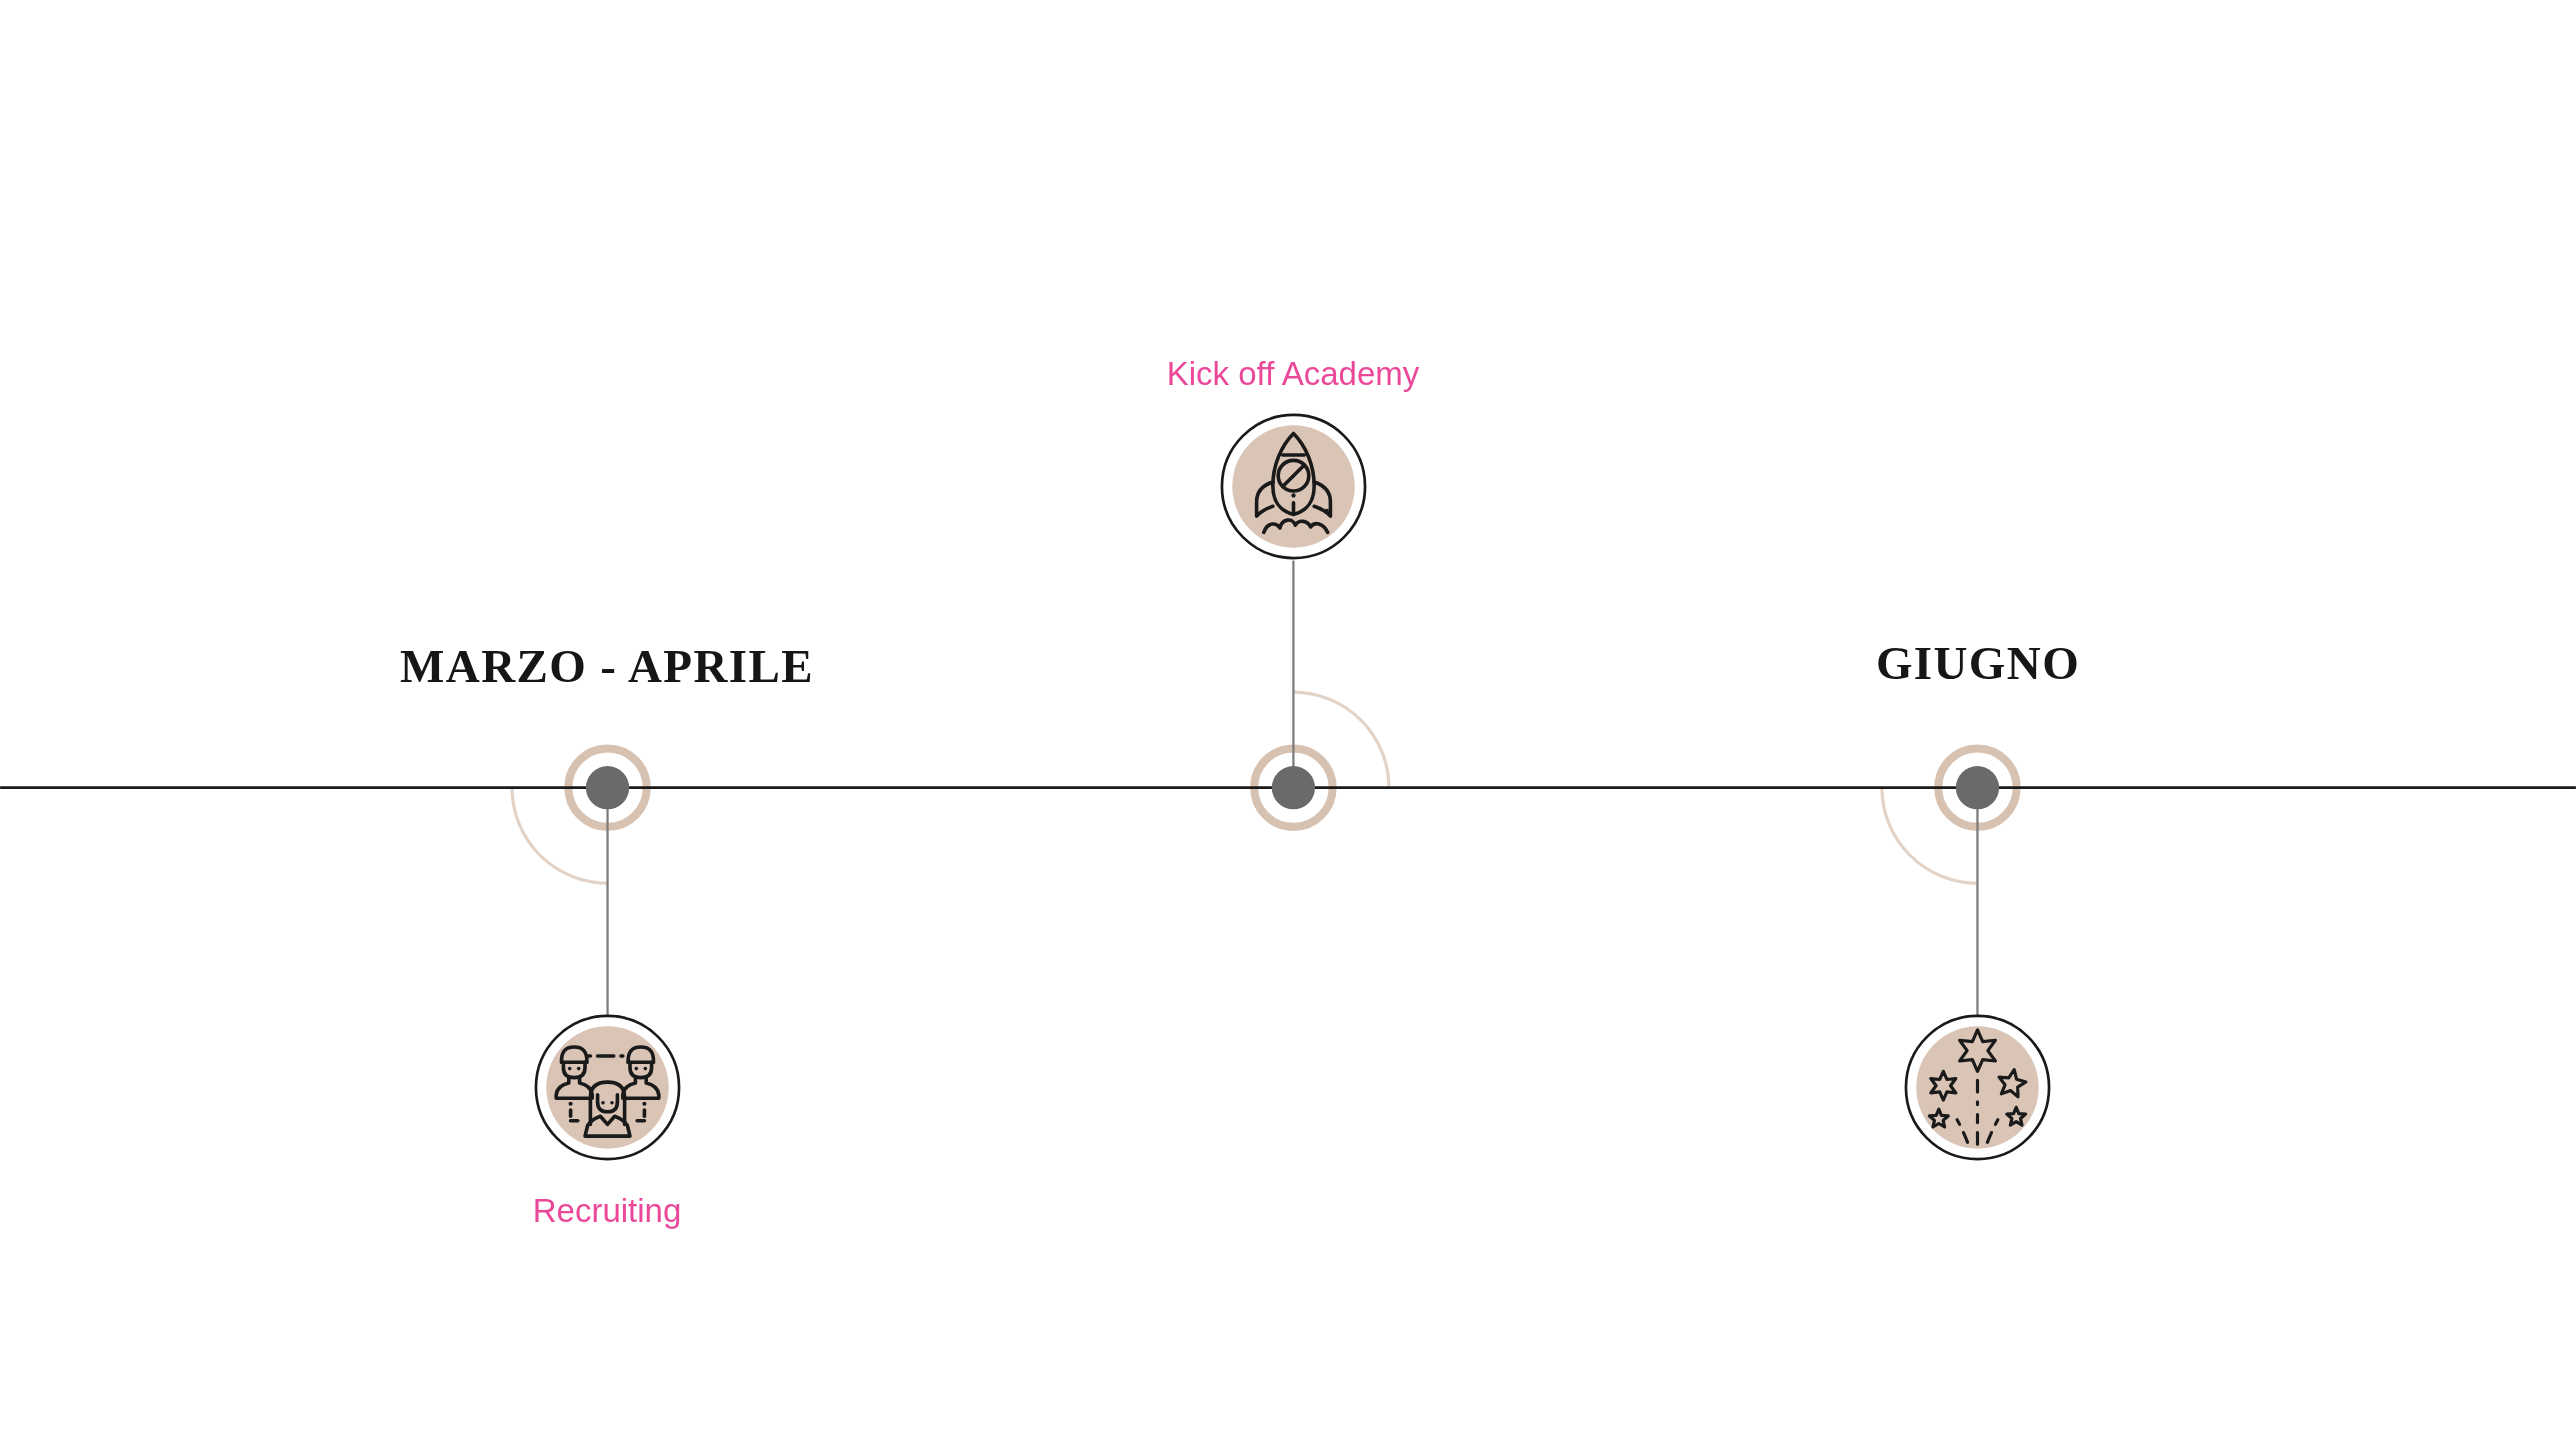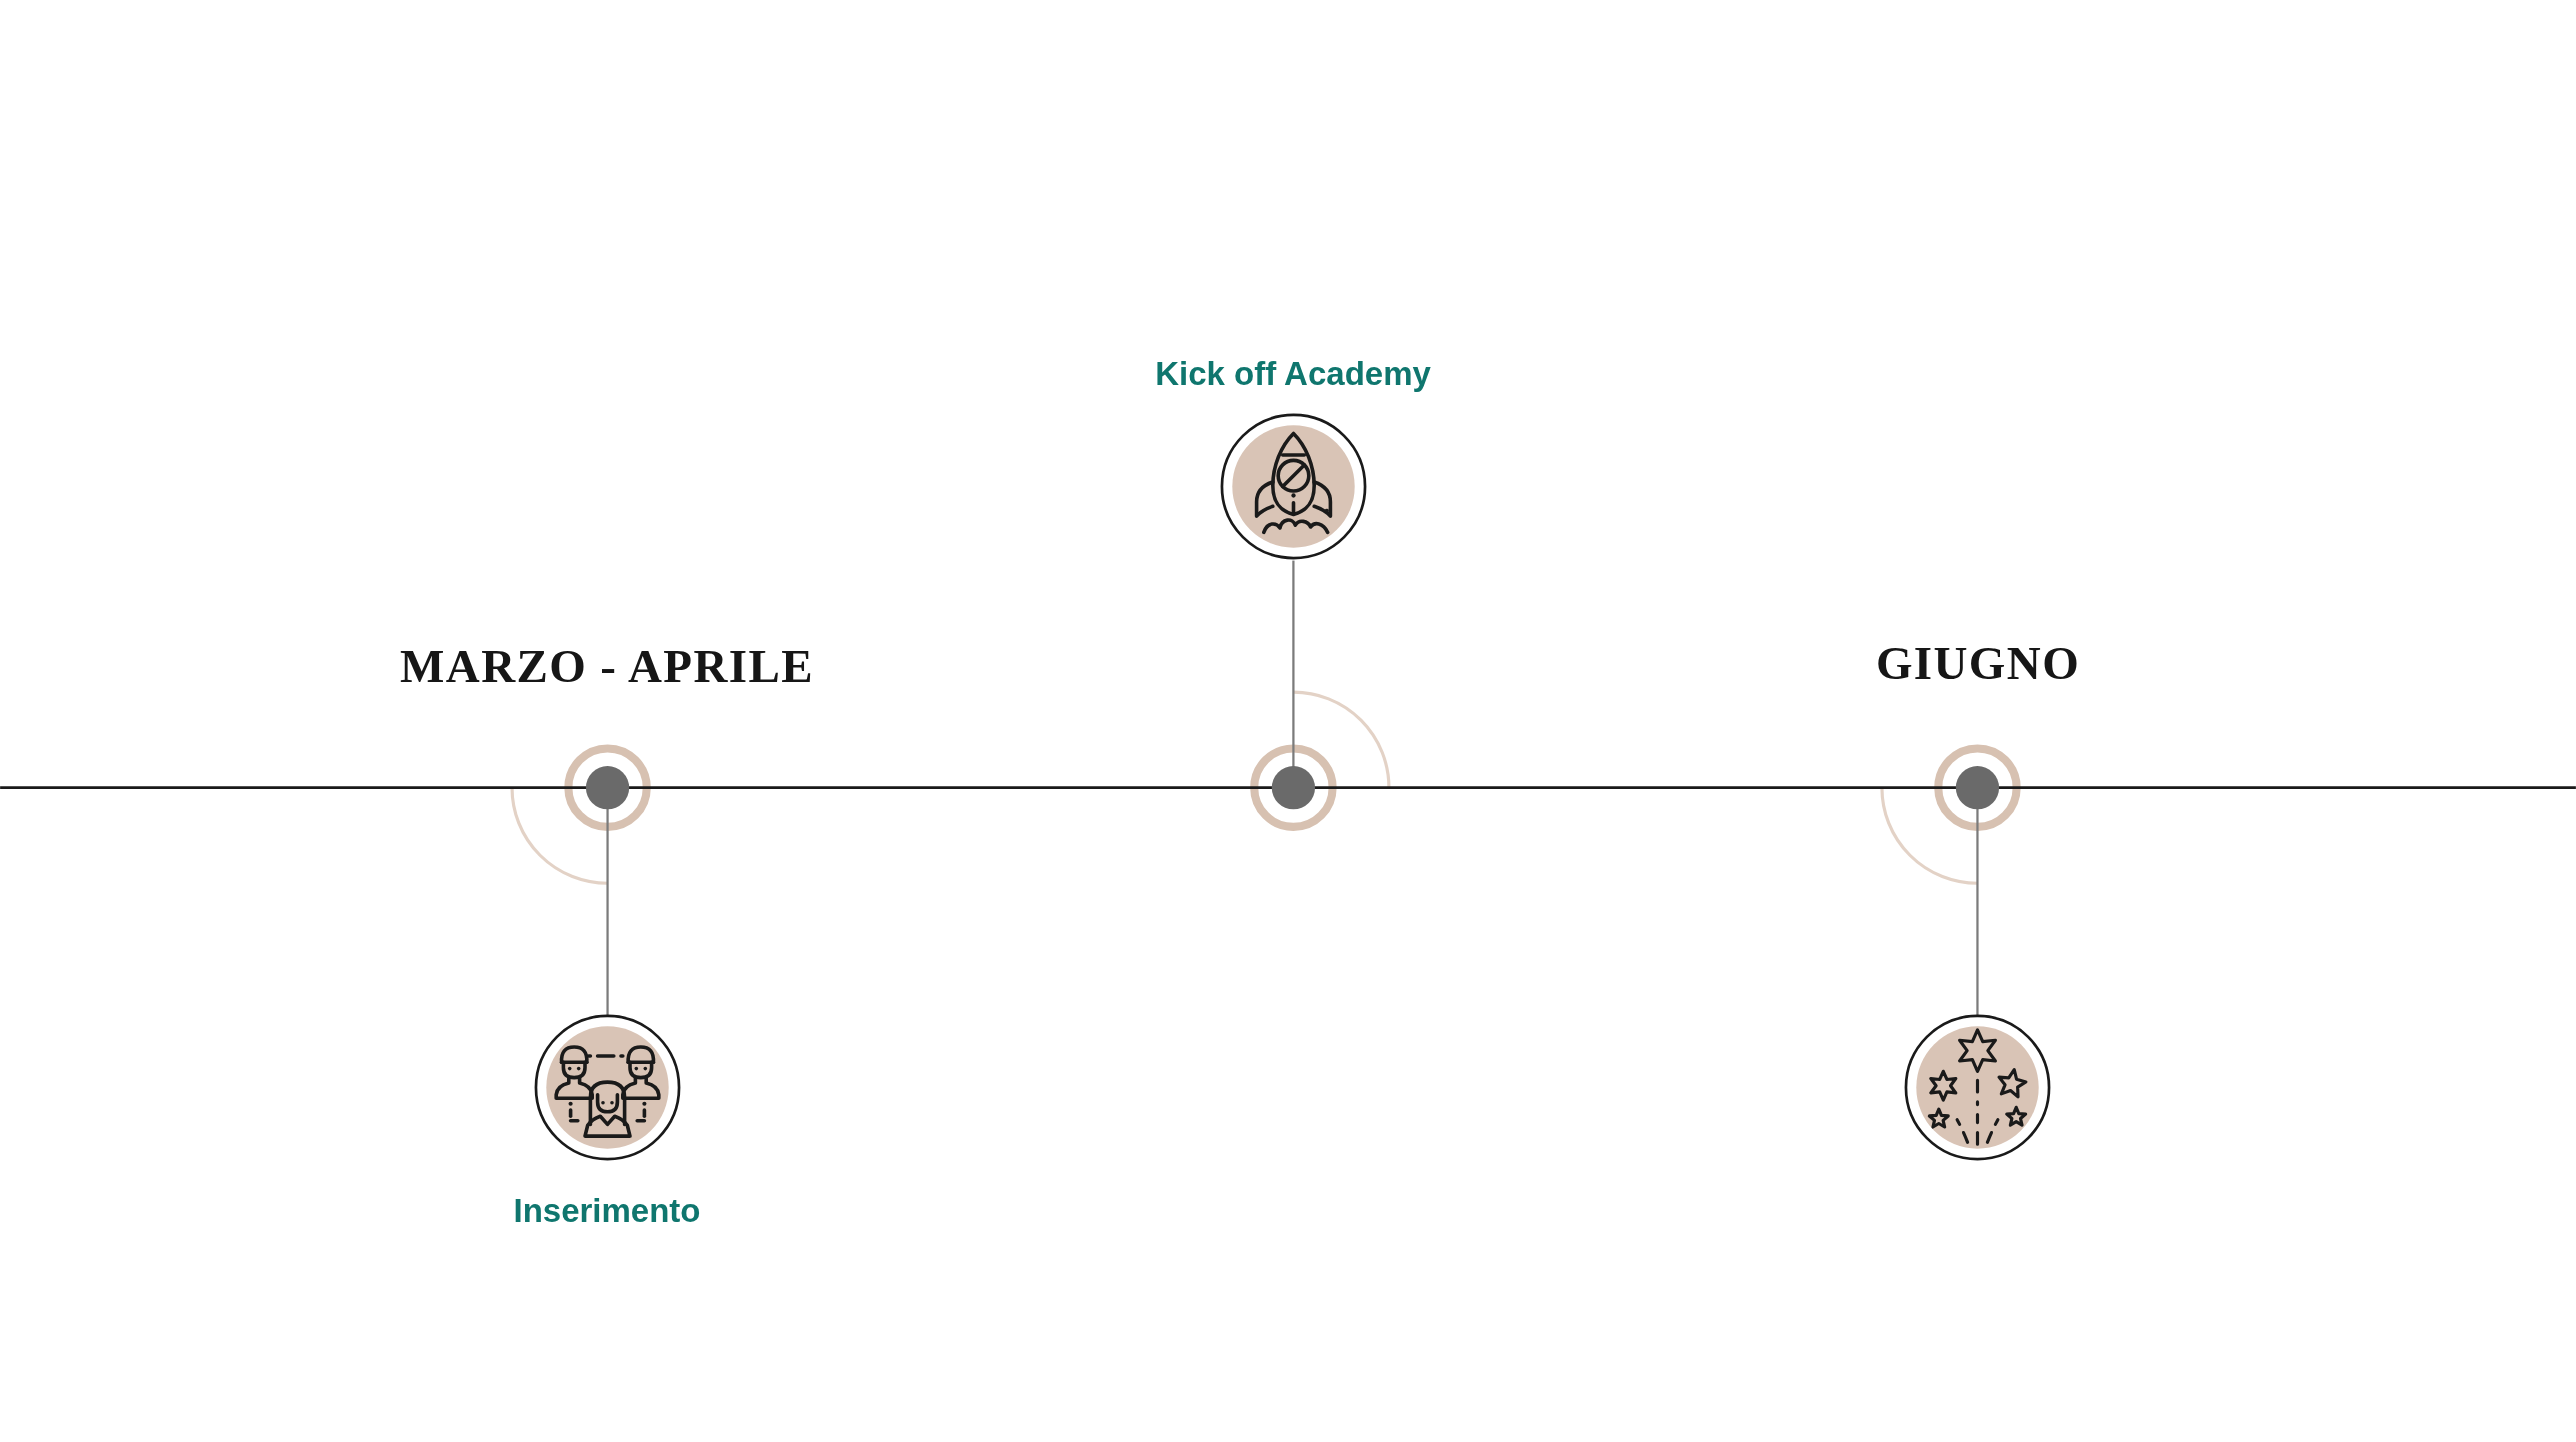--- a/index.html
+++ b/index.html
@@ -2,22 +2,22 @@
 <html style="font-size:14.4px"><head>
 <meta charset="utf-8">
 <style>
   html,body{margin:0;padding:0;background:#ffffff;}
   .canvas{position:relative;width:2576px;height:1442px;background:#ffffff;overflow:hidden;
           font-family:"Liberation Sans",sans-serif;}
   .period-title{position:absolute;transform:translateX(-50%);white-space:nowrap;
     font-family:"Liberation Serif",serif;font-weight:700;font-size:47px;line-height:1;
     letter-spacing:1.4px;color:#161616;text-align:center;}
   .event-label{position:absolute;transform:translateX(-50%);
-    font-family:"Liberation Sans",sans-serif;font-weight:700;font-size:33px;line-height:41px;
-    color:#0f766e;text-align:left;}
+    font-family:"Liberation Sans",sans-serif;font-weight:400;font-size:33px;line-height:41px;
+    color:#ec4899;text-align:left;}
   .nowrap{white-space:nowrap;}
   .wrap2{width:234px;}
   .base-svg,.icon-svg{position:absolute;}
 </style>
 </head>
 <body>
 
 <div class="canvas">
 
   <svg class="base-svg" width="2576" height="1442" viewBox="0 0 2858 1600" style="left:0;top:0">
@@ -74,21 +74,21 @@
         <circle cx="53" cy="64" r="2"></circle>
       <circle cx="117" cy="64" r="2"></circle>
         <circle cx="127" cy="64" r="2"></circle>
       <circle cx="80" cy="102" r="2"></circle>
         <circle cx="90" cy="102" r="2"></circle>
       <circle cx="44" cy="103" r="2.3"></circle>
         <circle cx="126" cy="103" r="2.3"></circle>
     </g>
   </svg>
 
-  <div class="event-label nowrap" style="left:607px;top:1190px;">Inserimento</div>
+  <div class="event-label nowrap" style="left:607px;top:1190px;">Recruiting</div>
 
   <div class="event-label nowrap" style="left:1293px;top:353px;">Kick off Academy</div>
 
   <svg class="icon-svg" width="153" height="153" viewBox="0 0 170 170" style="left:1217px;top:410px;">
     <circle cx="85" cy="85" r="79.5" fill="#ffffff" stroke="#1a1a1a" stroke-width="3"></circle>
     <circle cx="85" cy="85" r="68" fill="#d9c4b6"></circle>
     <g fill="none" stroke="#1a1a1a" stroke-width="4" stroke-linecap="round" stroke-linejoin="round">
 
       <path d="M85,26 C71,40 62,62 62,84 C62,103 70,112 85,116 C100,112 108,103 108,84 C108,62 99,40 85,26 Z"></path>
       <path d="M73,50 L97,50"></path>

